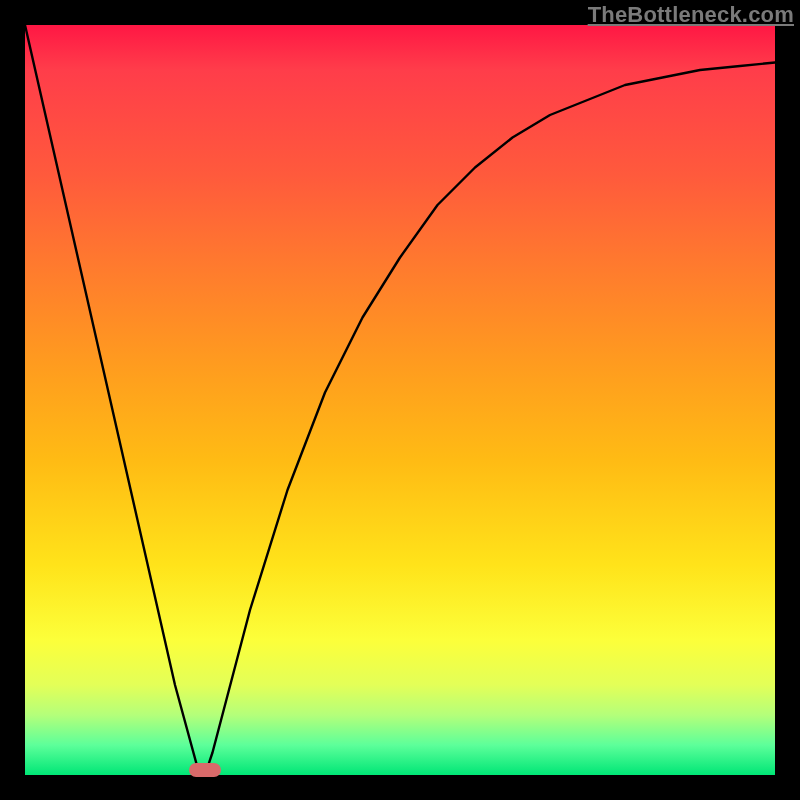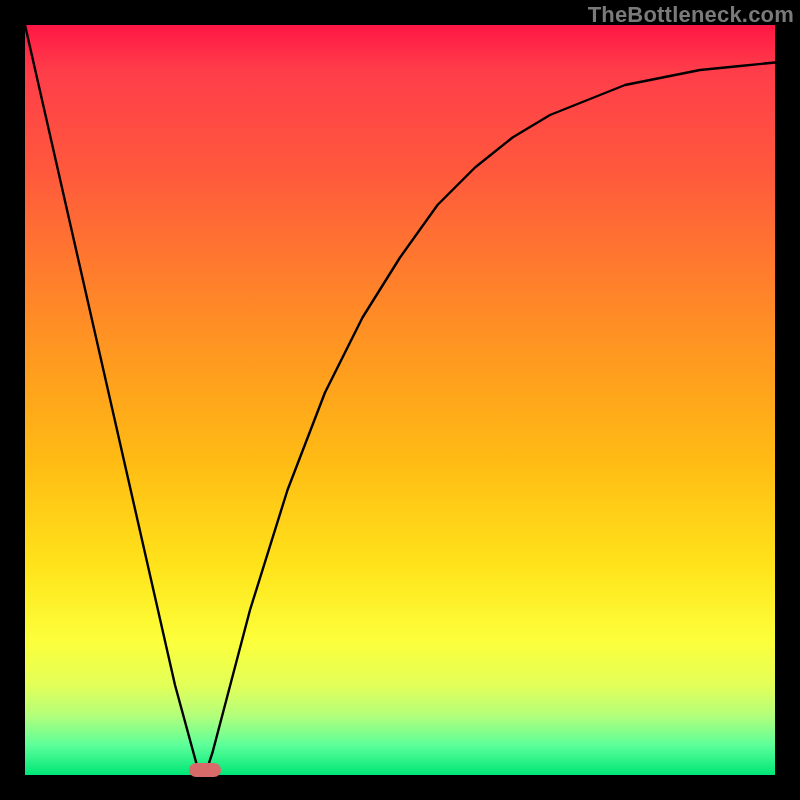--- a/index.html
+++ b/index.html
@@ -48,20 +48,21 @@
   .watermark {
     position: absolute;
     top: 2px;
     right: 6px;
     font-family: Arial, Helvetica, sans-serif;
     font-size: 22px;
     font-weight: 600;
     color: #7a7a7a;
     letter-spacing: 0.2px;
     user-select: none;
+    text-decoration: underline;
   }
   .marker {
     position: absolute;
     width: 32px;
     height: 14px;
     border-radius: 7px;
     background: #d86a6a;
   }
 </style>
 </head>

